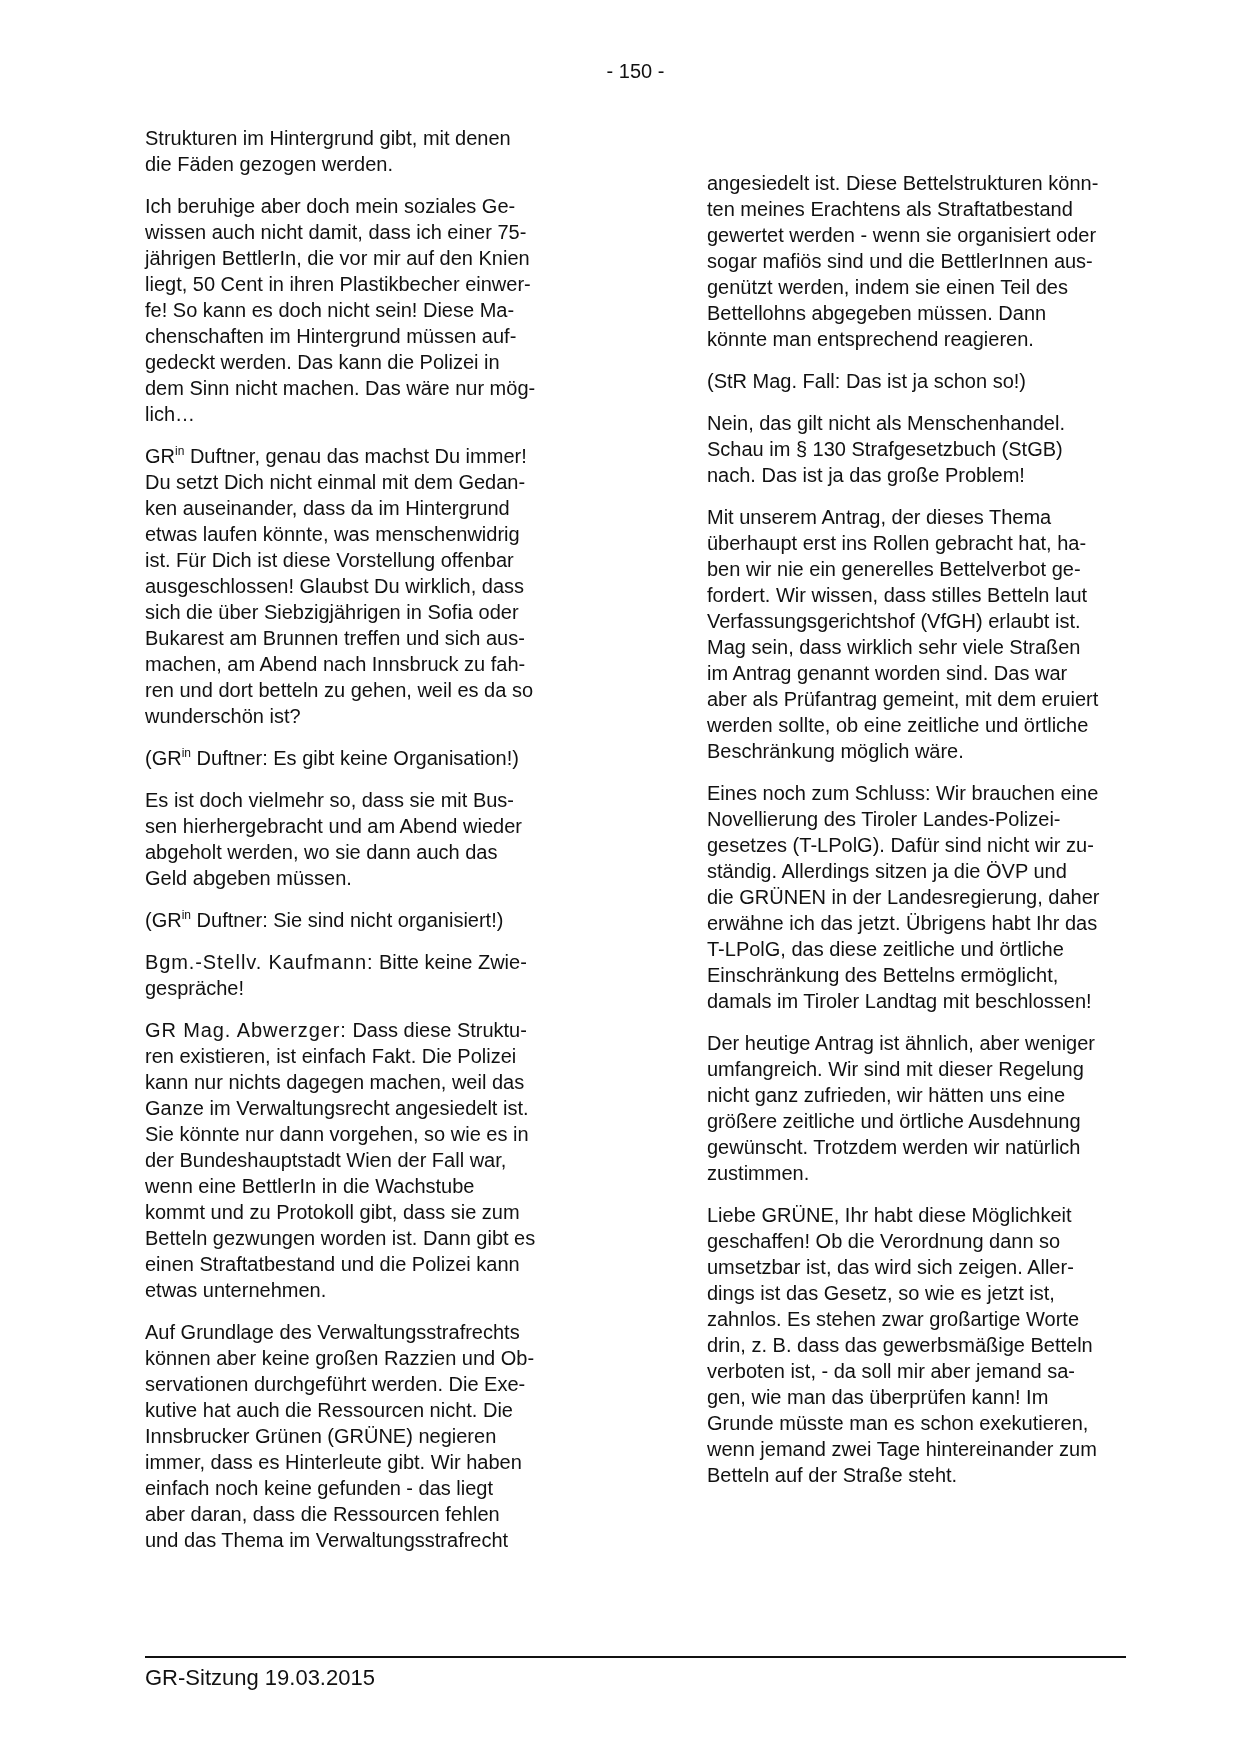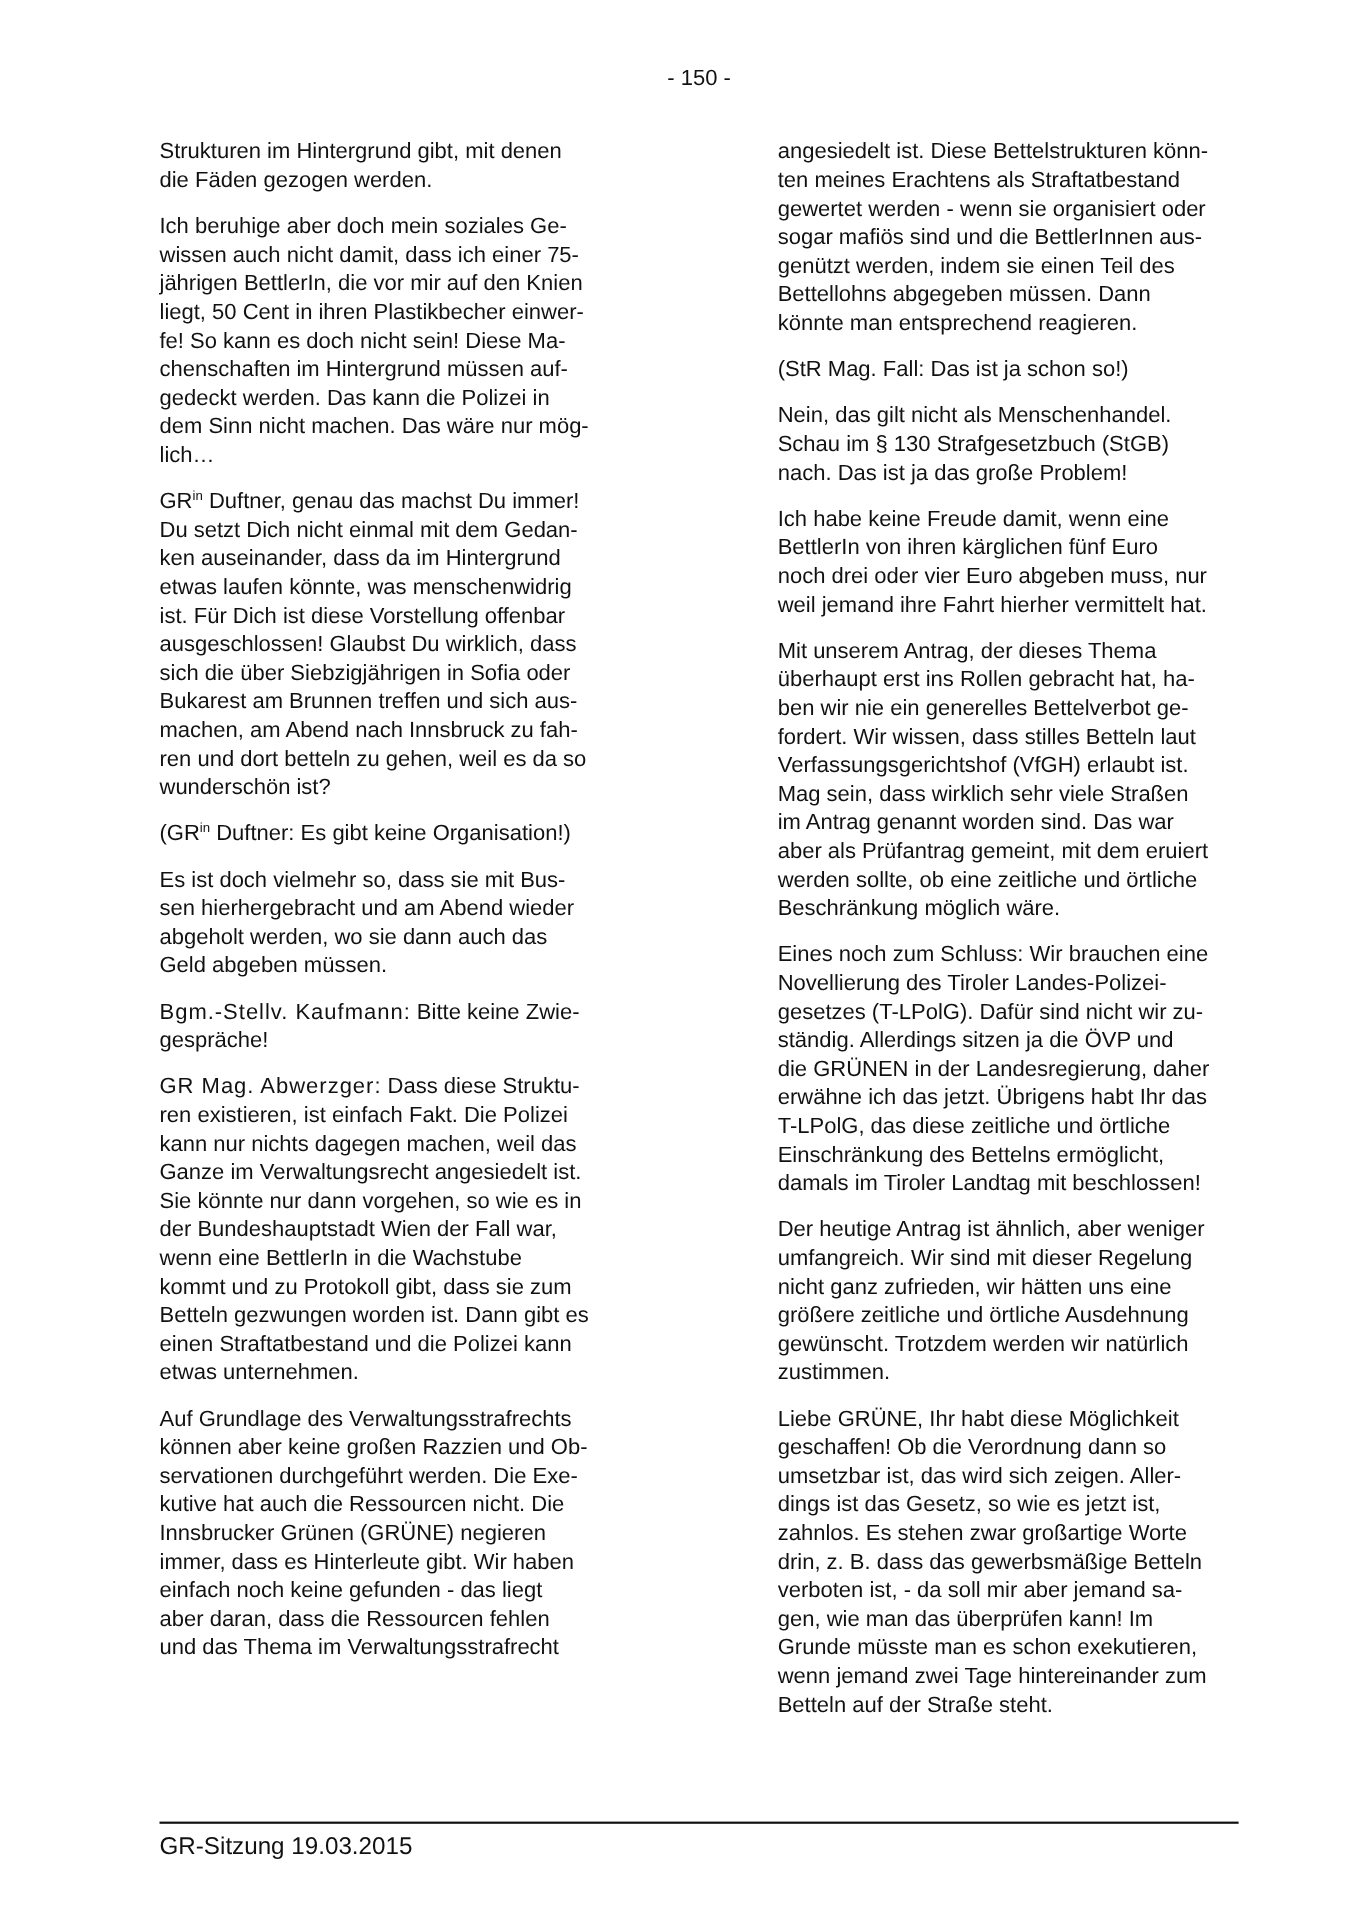--- a/index.html
+++ b/index.html
@@ -28,21 +28,21 @@
   }
   .columns {
     position: absolute;
     top: 125px;
     left: 145px;
     display: flex;
     gap: 16px;
   }
   .col-left  { width: 450px; }
   .col-gap   { width: 80px; flex: none; }
-  .col-right { width: 470px; }
+  .col-right { width: 470px; margin-top: 45px; }
   .para {
     margin: 0 0 16px 0;
     font-size: 20px;
     line-height: 26px;
     white-space: pre-line;
     color: #111111;
   }
   .para sup {
     font-size: 12px;
     line-height: 0;
@@ -97,20 +97,21 @@
 sich die über Siebzigjährigen in Sofia oder
 Bukarest am Brunnen treffen und sich aus-
 machen, am Abend nach Innsbruck zu fah-
 ren und dort betteln zu gehen, weil es da so
 wunderschön ist?</p>
         <p class="para">(GR<sup>in</sup> Duftner: Es gibt keine Organisation!)</p>
         <p class="para">Es ist doch vielmehr so, dass sie mit Bus-
 sen hierhergebracht und am Abend wieder
 abgeholt werden, wo sie dann auch das
 Geld abgeben müssen.</p>
+        <p class="para">(GR<sup>in</sup> Duftner: Sie sind nicht organisiert!)</p>
         <p class="para"><span class="speaker">Bgm.-Stellv. Kaufmann:</span> Bitte keine Zwie-
 gespräche!</p>
         <p class="para"><span class="speaker">GR Mag. Abwerzger:</span> Dass diese Struktu-
 ren existieren, ist einfach Fakt. Die Polizei
 kann nur nichts dagegen machen, weil das
 Ganze im Verwaltungsrecht angesiedelt ist.
 Sie könnte nur dann vorgehen, so wie es in
 der Bundeshauptstadt Wien der Fall war,
 wenn eine BettlerIn in die Wachstube
 kommt und zu Protokoll gibt, dass sie zum
@@ -133,24 +134,20 @@
 ten meines Erachtens als Straftatbestand
 gewertet werden - wenn sie organisiert oder
 sogar mafiös sind und die BettlerInnen aus-
 genützt werden, indem sie einen Teil des
 Bettellohns abgegeben müssen. Dann
 könnte man entsprechend reagieren.</p>
         <p class="para">(StR Mag. Fall: Das ist ja schon so!)</p>
         <p class="para">Nein, das gilt nicht als Menschenhandel.
 Schau im § 130 Strafgesetzbuch (StGB)
 nach. Das ist ja das große Problem!</p>
-        <p class="para">Ich habe keine Freude damit, wenn eine
-BettlerIn von ihren kärglichen fünf Euro
-noch drei oder vier Euro abgeben muss, nur
-weil jemand ihre Fahrt hierher vermittelt hat.</p>
         <p class="para">Mit unserem Antrag, der dieses Thema
 überhaupt erst ins Rollen gebracht hat, ha-
 ben wir nie ein generelles Bettelverbot ge-
 fordert. Wir wissen, dass stilles Betteln laut
 Verfassungsgerichtshof (VfGH) erlaubt ist.
 Mag sein, dass wirklich sehr viele Straßen
 im Antrag genannt worden sind. Das war
 aber als Prüfantrag gemeint, mit dem eruiert
 werden sollte, ob eine zeitliche und örtliche
 Beschränkung möglich wäre.</p>

